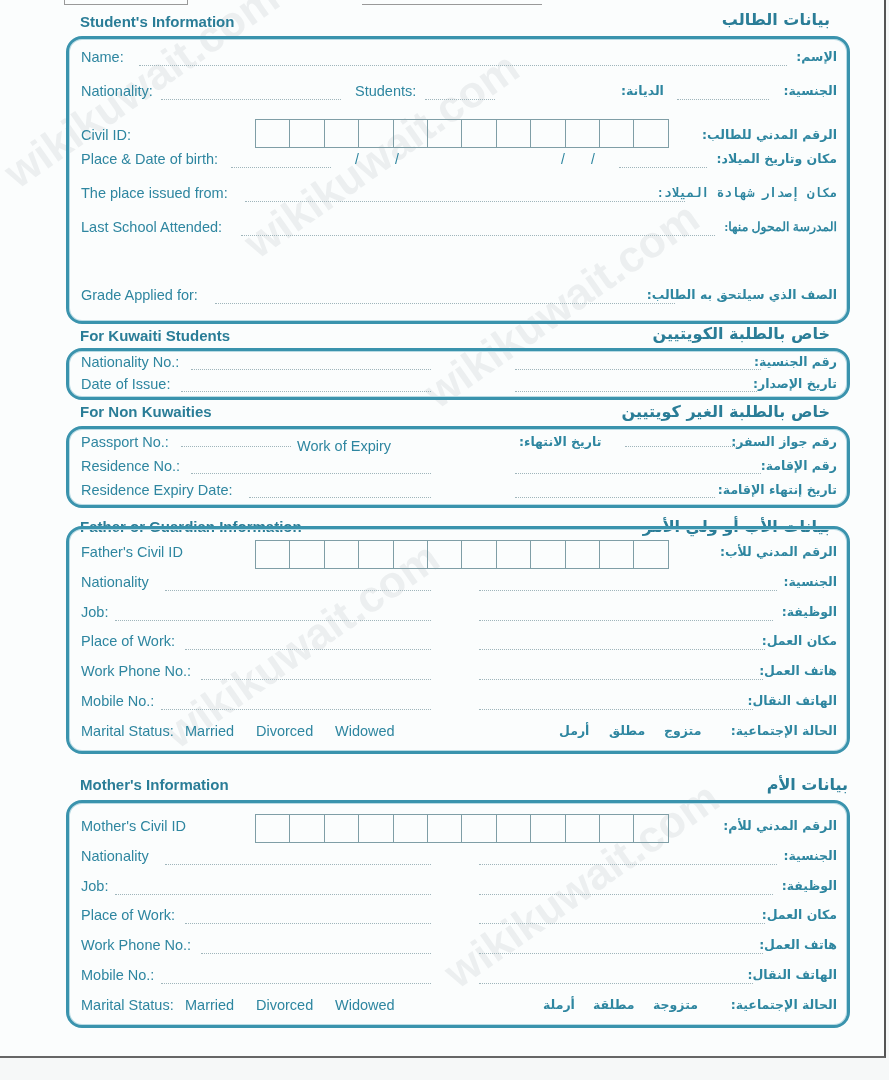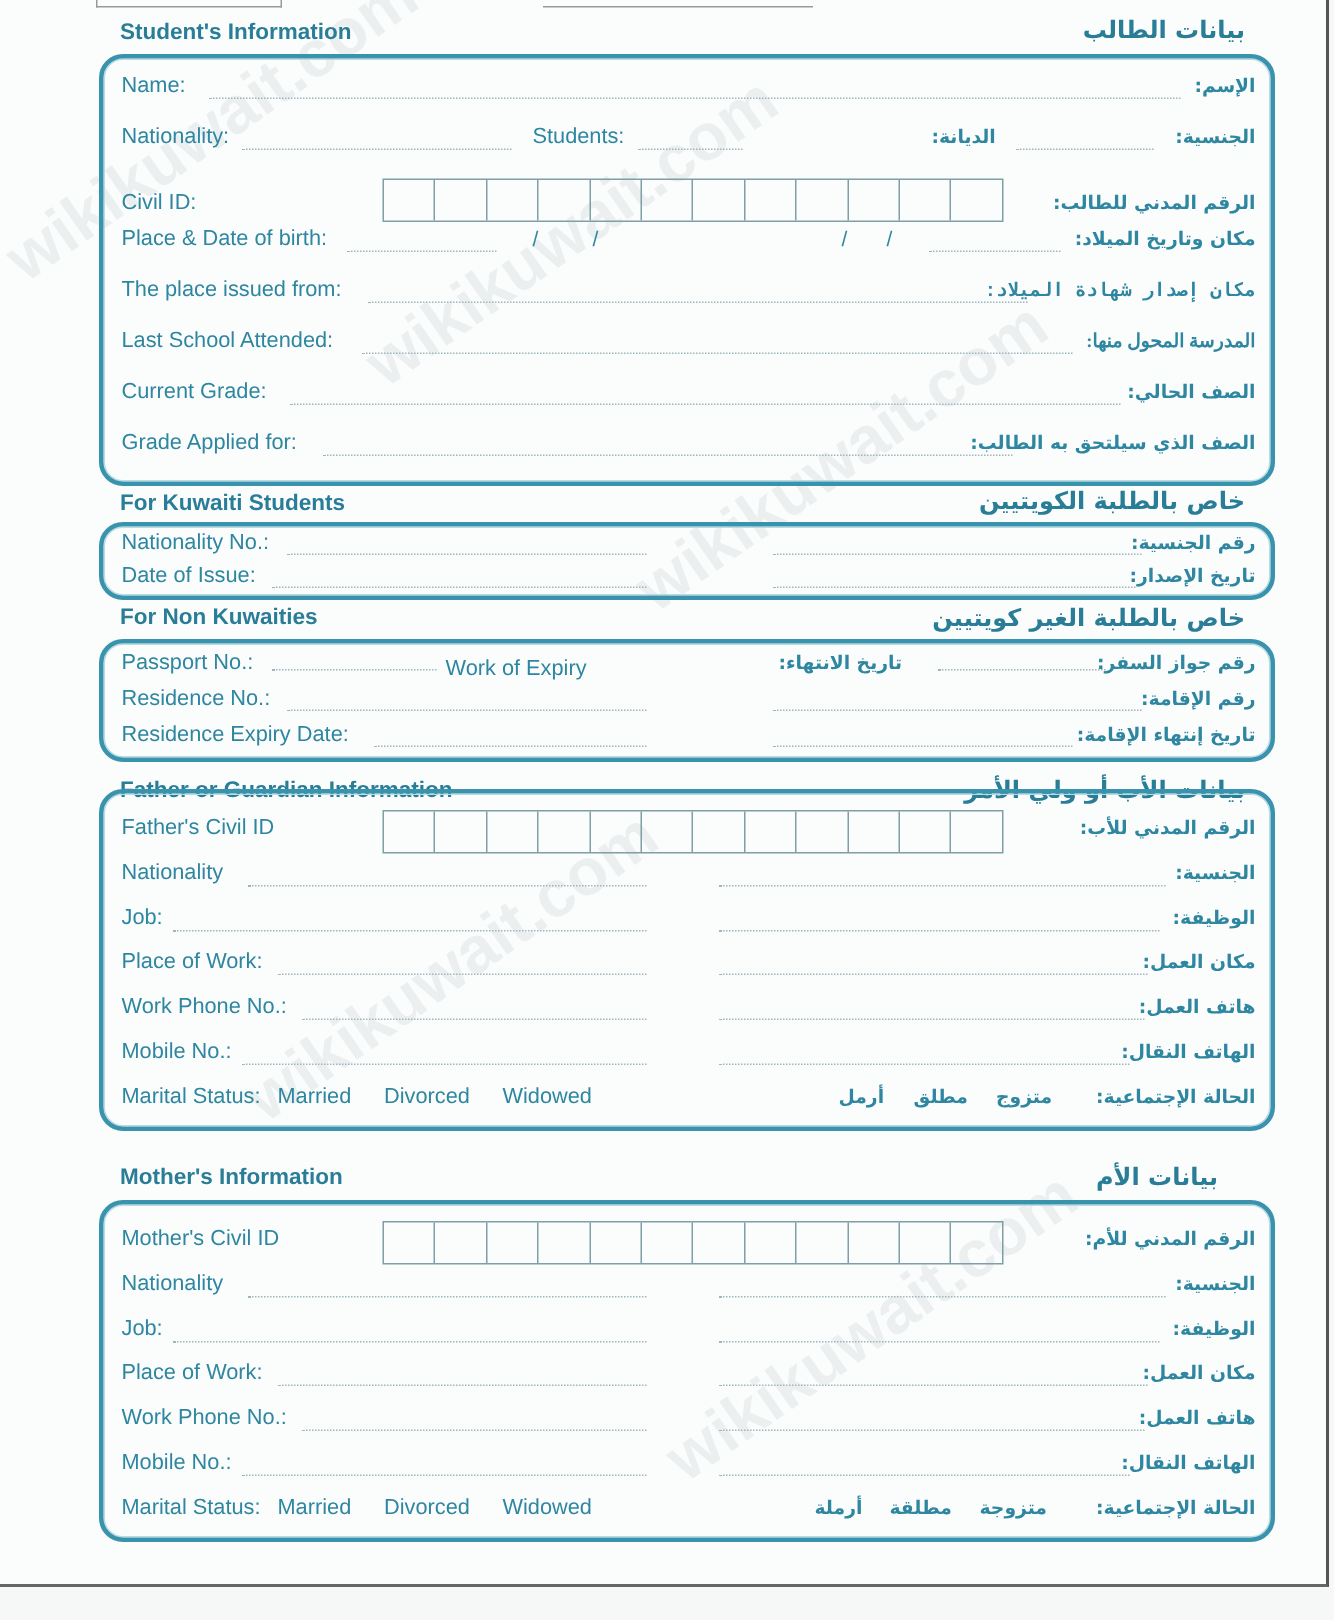--- a/index.html
+++ b/index.html
@@ -84,25 +84,20 @@
     <div class="row" style="top:146px;">
       <span class="lbl" style="left:12px;">The place issued from:</span>
       <div class="line" style="left:176px;right:162px;top:16px;"></div>
       <span class="ar" style="right:10px;font-family:Liberation Mono, monospace;">مكان إصدار شهادة الميلاد:</span>
     </div>
     <div class="row" style="top:180px;">
       <span class="lbl" style="left:12px;">Last School Attended:</span>
       <div class="line" style="left:172px;right:132px;top:16px;"></div>
       <span class="ar" style="right:10px;font-family:Liberation Serif, serif;">المدرسة المحول منها:</span>
     </div>
-    <div class="row" style="top:214px;">
-      <span class="lbl" style="left:12px;">Current Grade:</span>
-      <div class="line" style="left:124px;right:100px;top:16px;"></div>
-      <span class="ar" style="right:10px;">الصف الحالي:</span>
-    </div>
     <div class="row" style="top:248px;">
       <span class="lbl" style="left:12px;">Grade Applied for:</span>
       <div class="line" style="left:146px;right:172px;top:16px;"></div>
       <span class="ar" style="right:10px;">الصف الذي سيلتحق به الطالب:</span>
     </div>
   </div>
 
   <div class="h" style="left:80px;top:327px;">For Kuwaiti Students</div>
   <div class="har" style="right:54px;top:324px;">خاص بالطلبة الكويتيين</div>
   <div class="box" style="top:348px;height:46px;">
@@ -202,21 +197,21 @@
       <span class="lbl" style="left:187px;">Divorced</span>
       <span class="lbl" style="left:266px;">Widowed</span>
       <span class="ar" style="left:490px;">أرمل</span>
       <span class="ar" style="left:540px;">مطلق</span>
       <span class="ar" style="left:595px;">متزوج</span>
       <span class="ar" style="right:10px;">الحالة الإجتماعية:</span>
     </div>
   </div>
 
   <div class="h" style="left:80px;top:776px;">Mother's Information</div>
-  <div class="har" style="right:72px;top:775px;">بيانات الأم</div>
+  <div class="har" style="right:36px;top:775px;">بيانات الأم</div>
   <div class="box" style="top:800px;height:222px;">
     <div class="row" style="top:15px;">
       <span class="lbl" style="left:12px;">Mother's Civil ID</span>
       <div class="cid" style="left:186px;top:-4px;">
         <span></span>
           <span></span>
           <span></span>
           <span></span>
           <span></span>
           <span></span>

